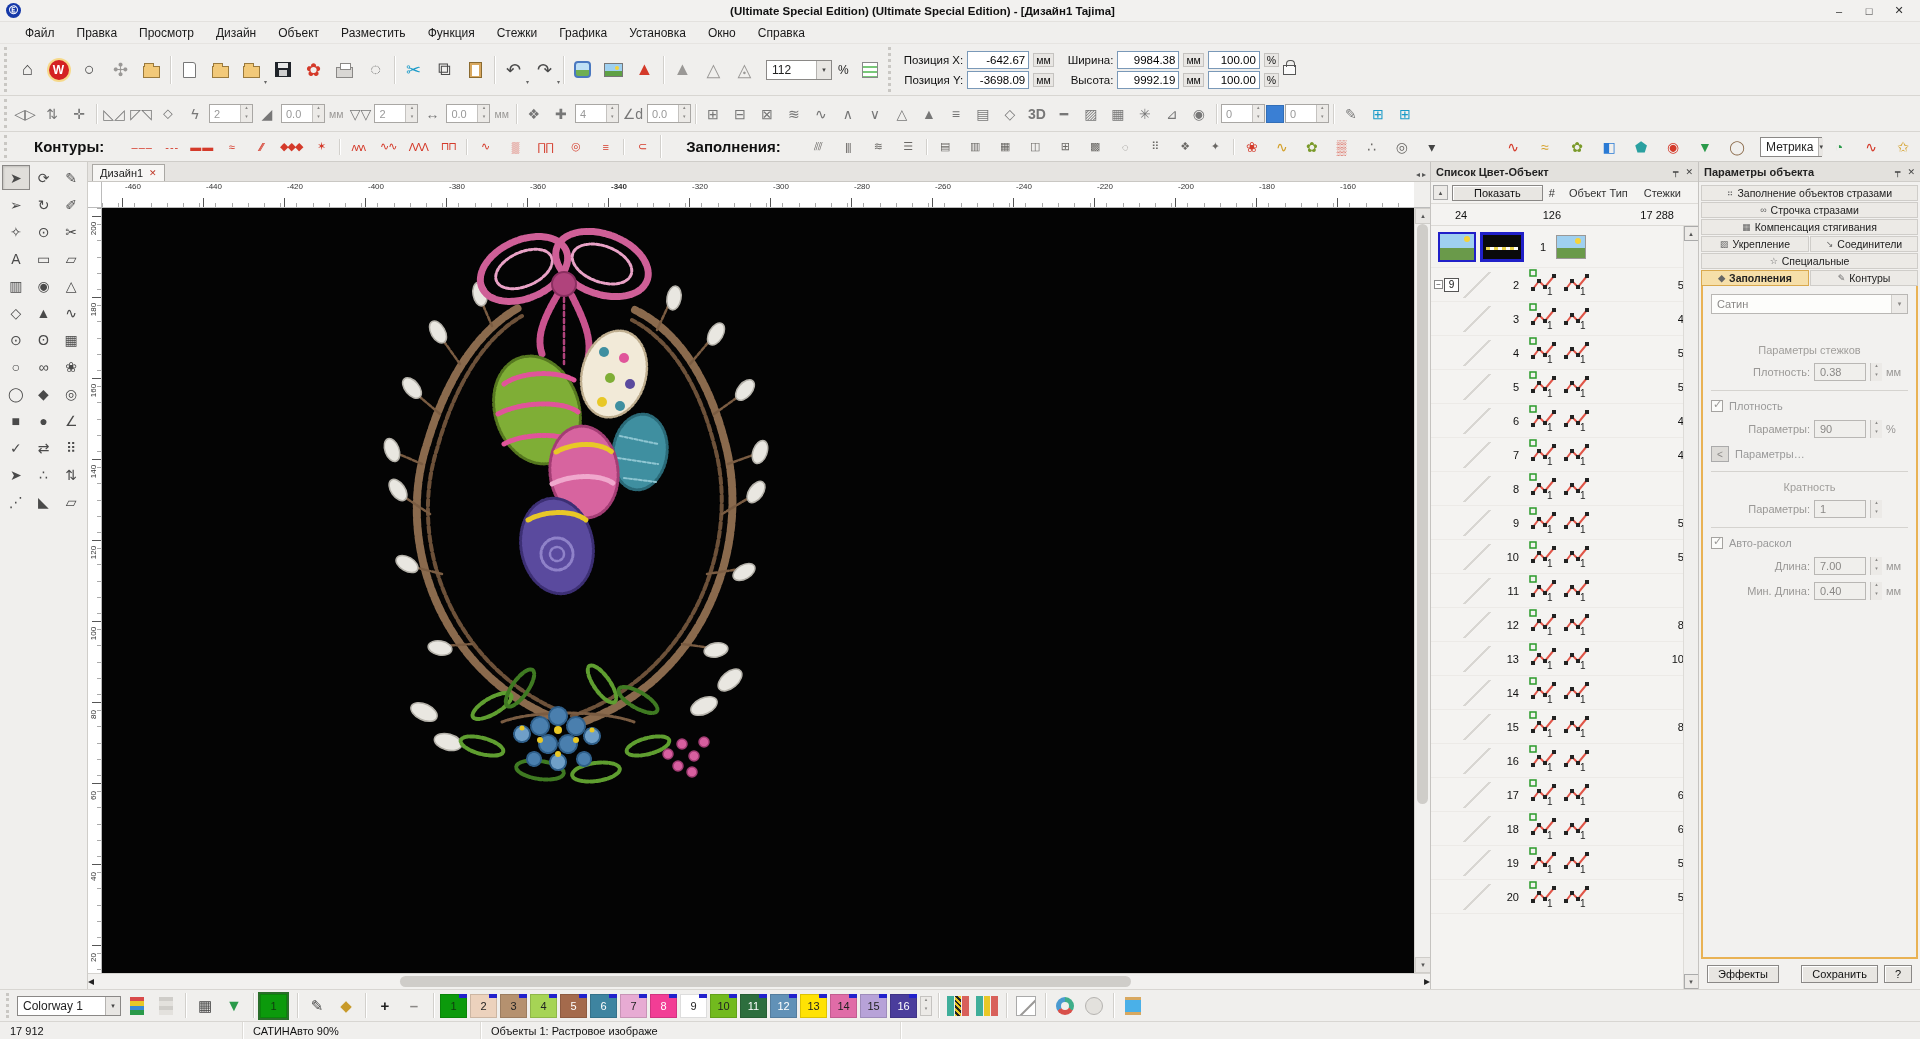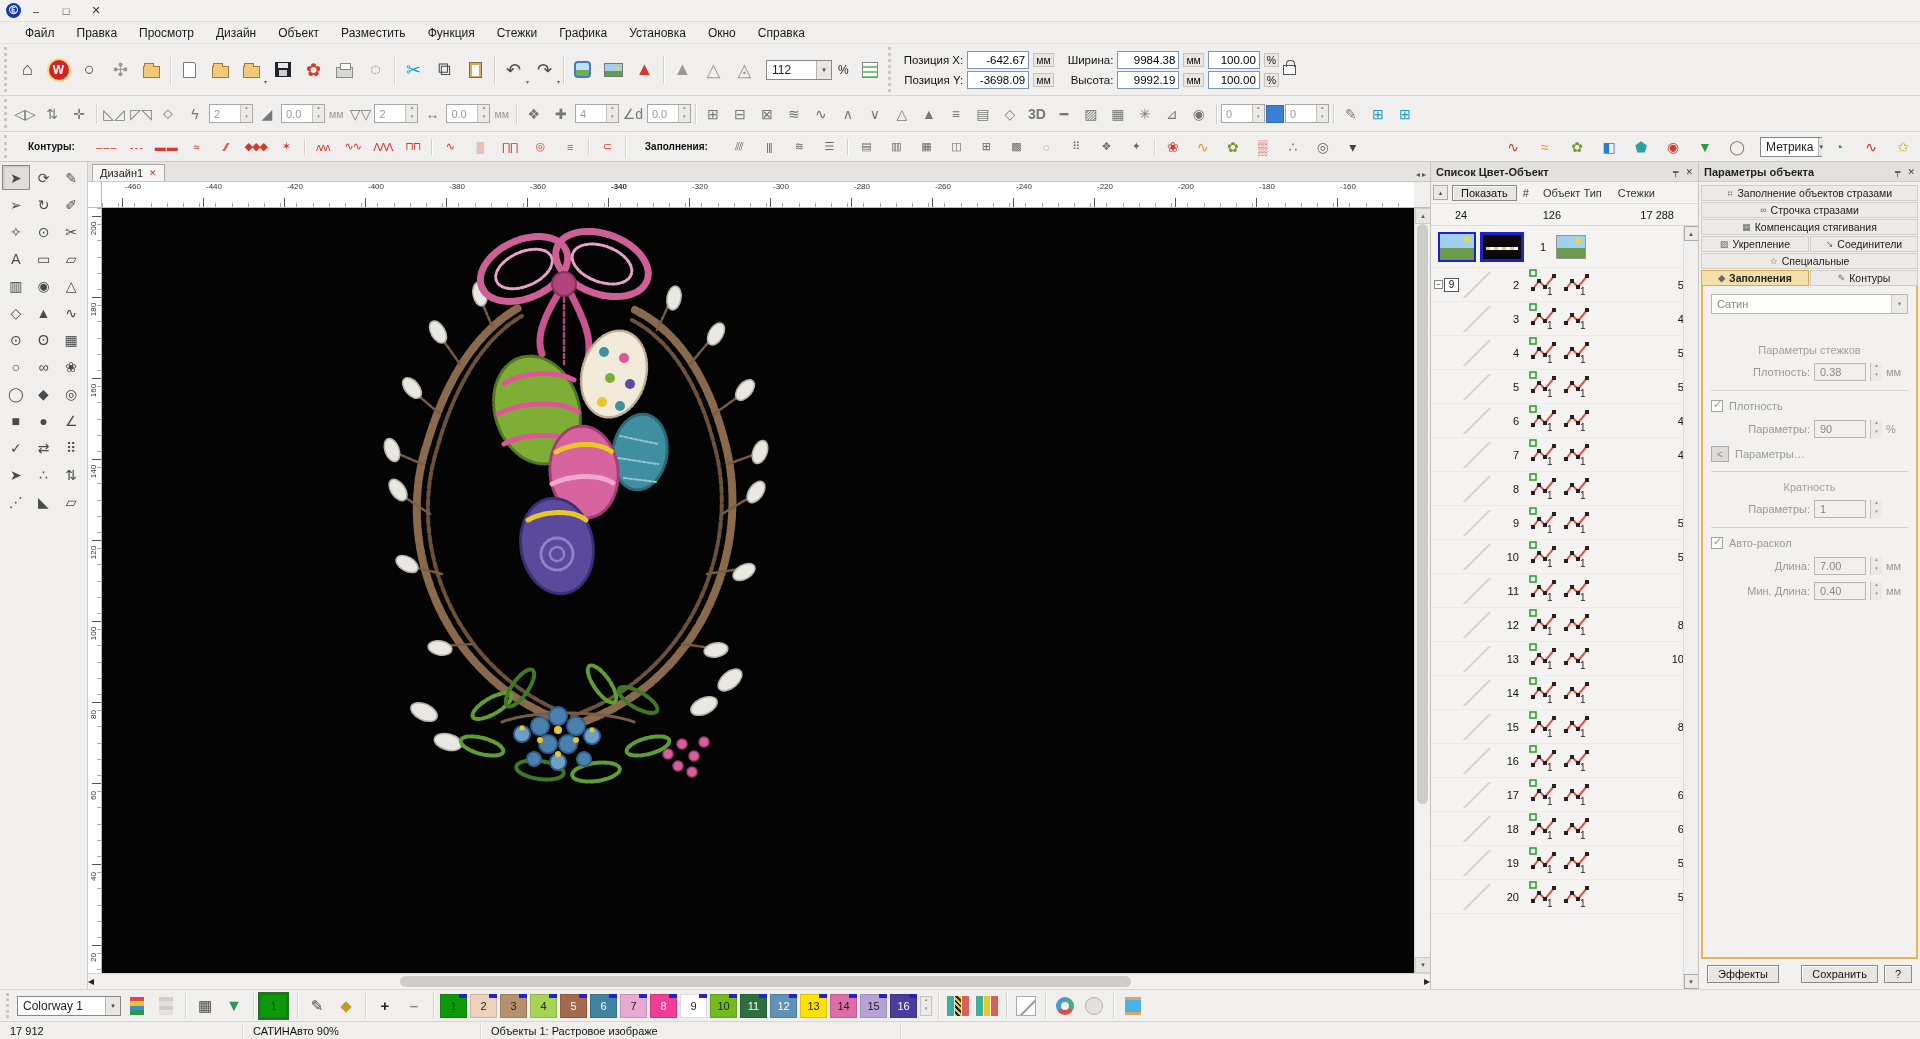--- a/index.html
+++ b/index.html
@@ -49,21 +49,21 @@
   .tb2{height:36px;display:flex;align-items:center;background:#f0efed;border-bottom:1px solid #d8d6d2;padding:0 2px}
   .tb2 .tbtn{width:26px;height:26px;font-size:14px;color:#777}
   .spinbox{height:19px;width:44px;background:#fff;border:1px solid #a9a7a4;display:flex;align-items:center;color:#999;font-size:11px}
   .spinbox .v{flex:1;padding-left:4px}
   .spinud{width:12px;height:100%;display:flex;flex-direction:column;border-left:1px solid #c5c3c0;background:#eceae7}
   .spinud span{flex:1;font-size:5px;line-height:4px;text-align:center;color:#8a8886}
   .mm{font-size:10.5px;color:#9a9896;margin:0 3px}
   .lbl3d{font-weight:bold;color:#555;font-size:13px}
   
   .tb3{height:30px;display:flex;align-items:center;background:#f0efed;border-bottom:1px solid #cfcdc9;padding:0 2px}
-  .tb3 .blabel{font-weight:bold;font-size:10px;margin:0 16px;color:#111}
+  .tb3 .blabel{font-weight:bold;font-size:15px;margin:0 22px;color:#111}
   .stitchbtn{height:22px;min-width:30px;padding:0 3px;display:flex;align-items:center;justify-content:center;font-size:11px;letter-spacing:-1px;color:#d43a2a}
   .stitchbtn.fill{color:#6a6865}
   .stitchbtn.colored{letter-spacing:0;font-size:14px}
   .metric{width:62px;margin-left:6px}
   
   .main{height:827px;display:flex}
   .toolbox{width:88px;background:#f0efed;border-right:1px solid #cfcdc9;display:grid;grid-template-columns:repeat(3,1fr);align-content:start;padding:3px 2px;row-gap:2px}
   .tool{height:25px;font-size:14px}
   .tool.active{border:1px solid #8a8886;background:#e0deda;box-shadow:inset 1px 1px 2px #00000022}
   
@@ -91,21 +91,21 @@
   .vthumb{margin:0 2px;background:#cfcdc9;border-radius:6px;flex:0 0 580px}
   .hscrollrow{height:16px;display:flex;background:#f2f1ef;border-top:1px solid #d5d3cf}
   .htrack{flex:1;position:relative}
   .hthumb{position:absolute;top:2px;bottom:2px;left:23%;width:55%;background:#cfcdc9;border-radius:6px}
   
   .panel-list{width:268px;border-left:1px solid #c5c3c0;background:#f4f3f1;display:flex;flex-direction:column}
   .ptitle{height:20px;background:#e3e1dd;display:flex;align-items:center;padding:0 5px;font-size:11px;font-weight:bold;color:#222;border-bottom:1px solid #cfcdc9}
   .ptitle .picons{margin-left:auto;display:flex;gap:7px;font-size:9px;color:#444;font-weight:normal}
   .lheader{height:22px;display:flex;align-items:center;font-size:11px;padding:0 2px;border-bottom:1px solid #dddbd7}
   .minibtn{width:15px;height:15px;border:1px solid #aaa;background:#eceae7;font-size:7px;display:flex;align-items:center;justify-content:center;color:#555}
-  .btn3d{background:#e8e6e2;border:1px solid #8a8886;box-shadow:inset 1px 1px 0 #fff;padding:1px 8px;font-size:11px;color:#111}
+  .btn3d{background:#e8e6e2;border:1px solid #8a8886;box-shadow:inset 1px 1px 0 #fff;padding:1px 21px;font-size:11px;color:#111}
   .lsummary{height:22px;display:flex;align-items:center;font-size:11px;color:#111;border-bottom:1px solid #dddbd7;position:relative}
   .listbody{flex:1;overflow:hidden;position:relative}
   .lrow{height:34px;display:flex;align-items:center;border-bottom:1px solid #eceae7;padding-left:3px}
   .lrow.first{height:42px}
   .cell-exp{width:27px;display:flex;align-items:center;justify-content:flex-start;gap:1px}
   .expbox{width:9px;height:9px;border:1px solid #888;background:#fff;font-size:8px;line-height:7px;text-align:center;color:#333}
   .badge9{width:15px;height:14px;border:1px solid #555;background:#fff;font-size:10px;text-align:center;color:#111}
   .cell-thread{width:32px;height:26px;background:linear-gradient(135deg,transparent 47%,#d8d6d2 47%,#d8d6d2 53%,transparent 53%)}
   .cell-num{width:30px;text-align:right;font-size:11px;color:#111;padding-right:4px}
   .cell-obj{width:112px;display:flex;gap:4px;padding-left:6px;align-items:center}
@@ -164,20 +164,21 @@
   .sseg.s2{width:238px}
   .sseg.s3{width:420px}
   
   .nodeicon{width:29px;height:28px}
 </style>
 </head>
 <body>
 
 <div class="titlebar">
   <div class="appicon">Ⓔ</div>
+  <div class="title">(Ultimate Special Edition) (Ultimate Special Edition) - [Дизайн1      Tajima]</div>
   <div class="wbtn">–</div>
   <div class="wbtn">□</div>
   <div class="wbtn">✕</div>
 </div>
 
 <div class="menubar" id="menubar">
     <div class="menuitem">Файл</div>
     <div class="menuitem">Правка</div>
     <div class="menuitem">Просмотр</div>
     <div class="menuitem">Дизайн</div>

